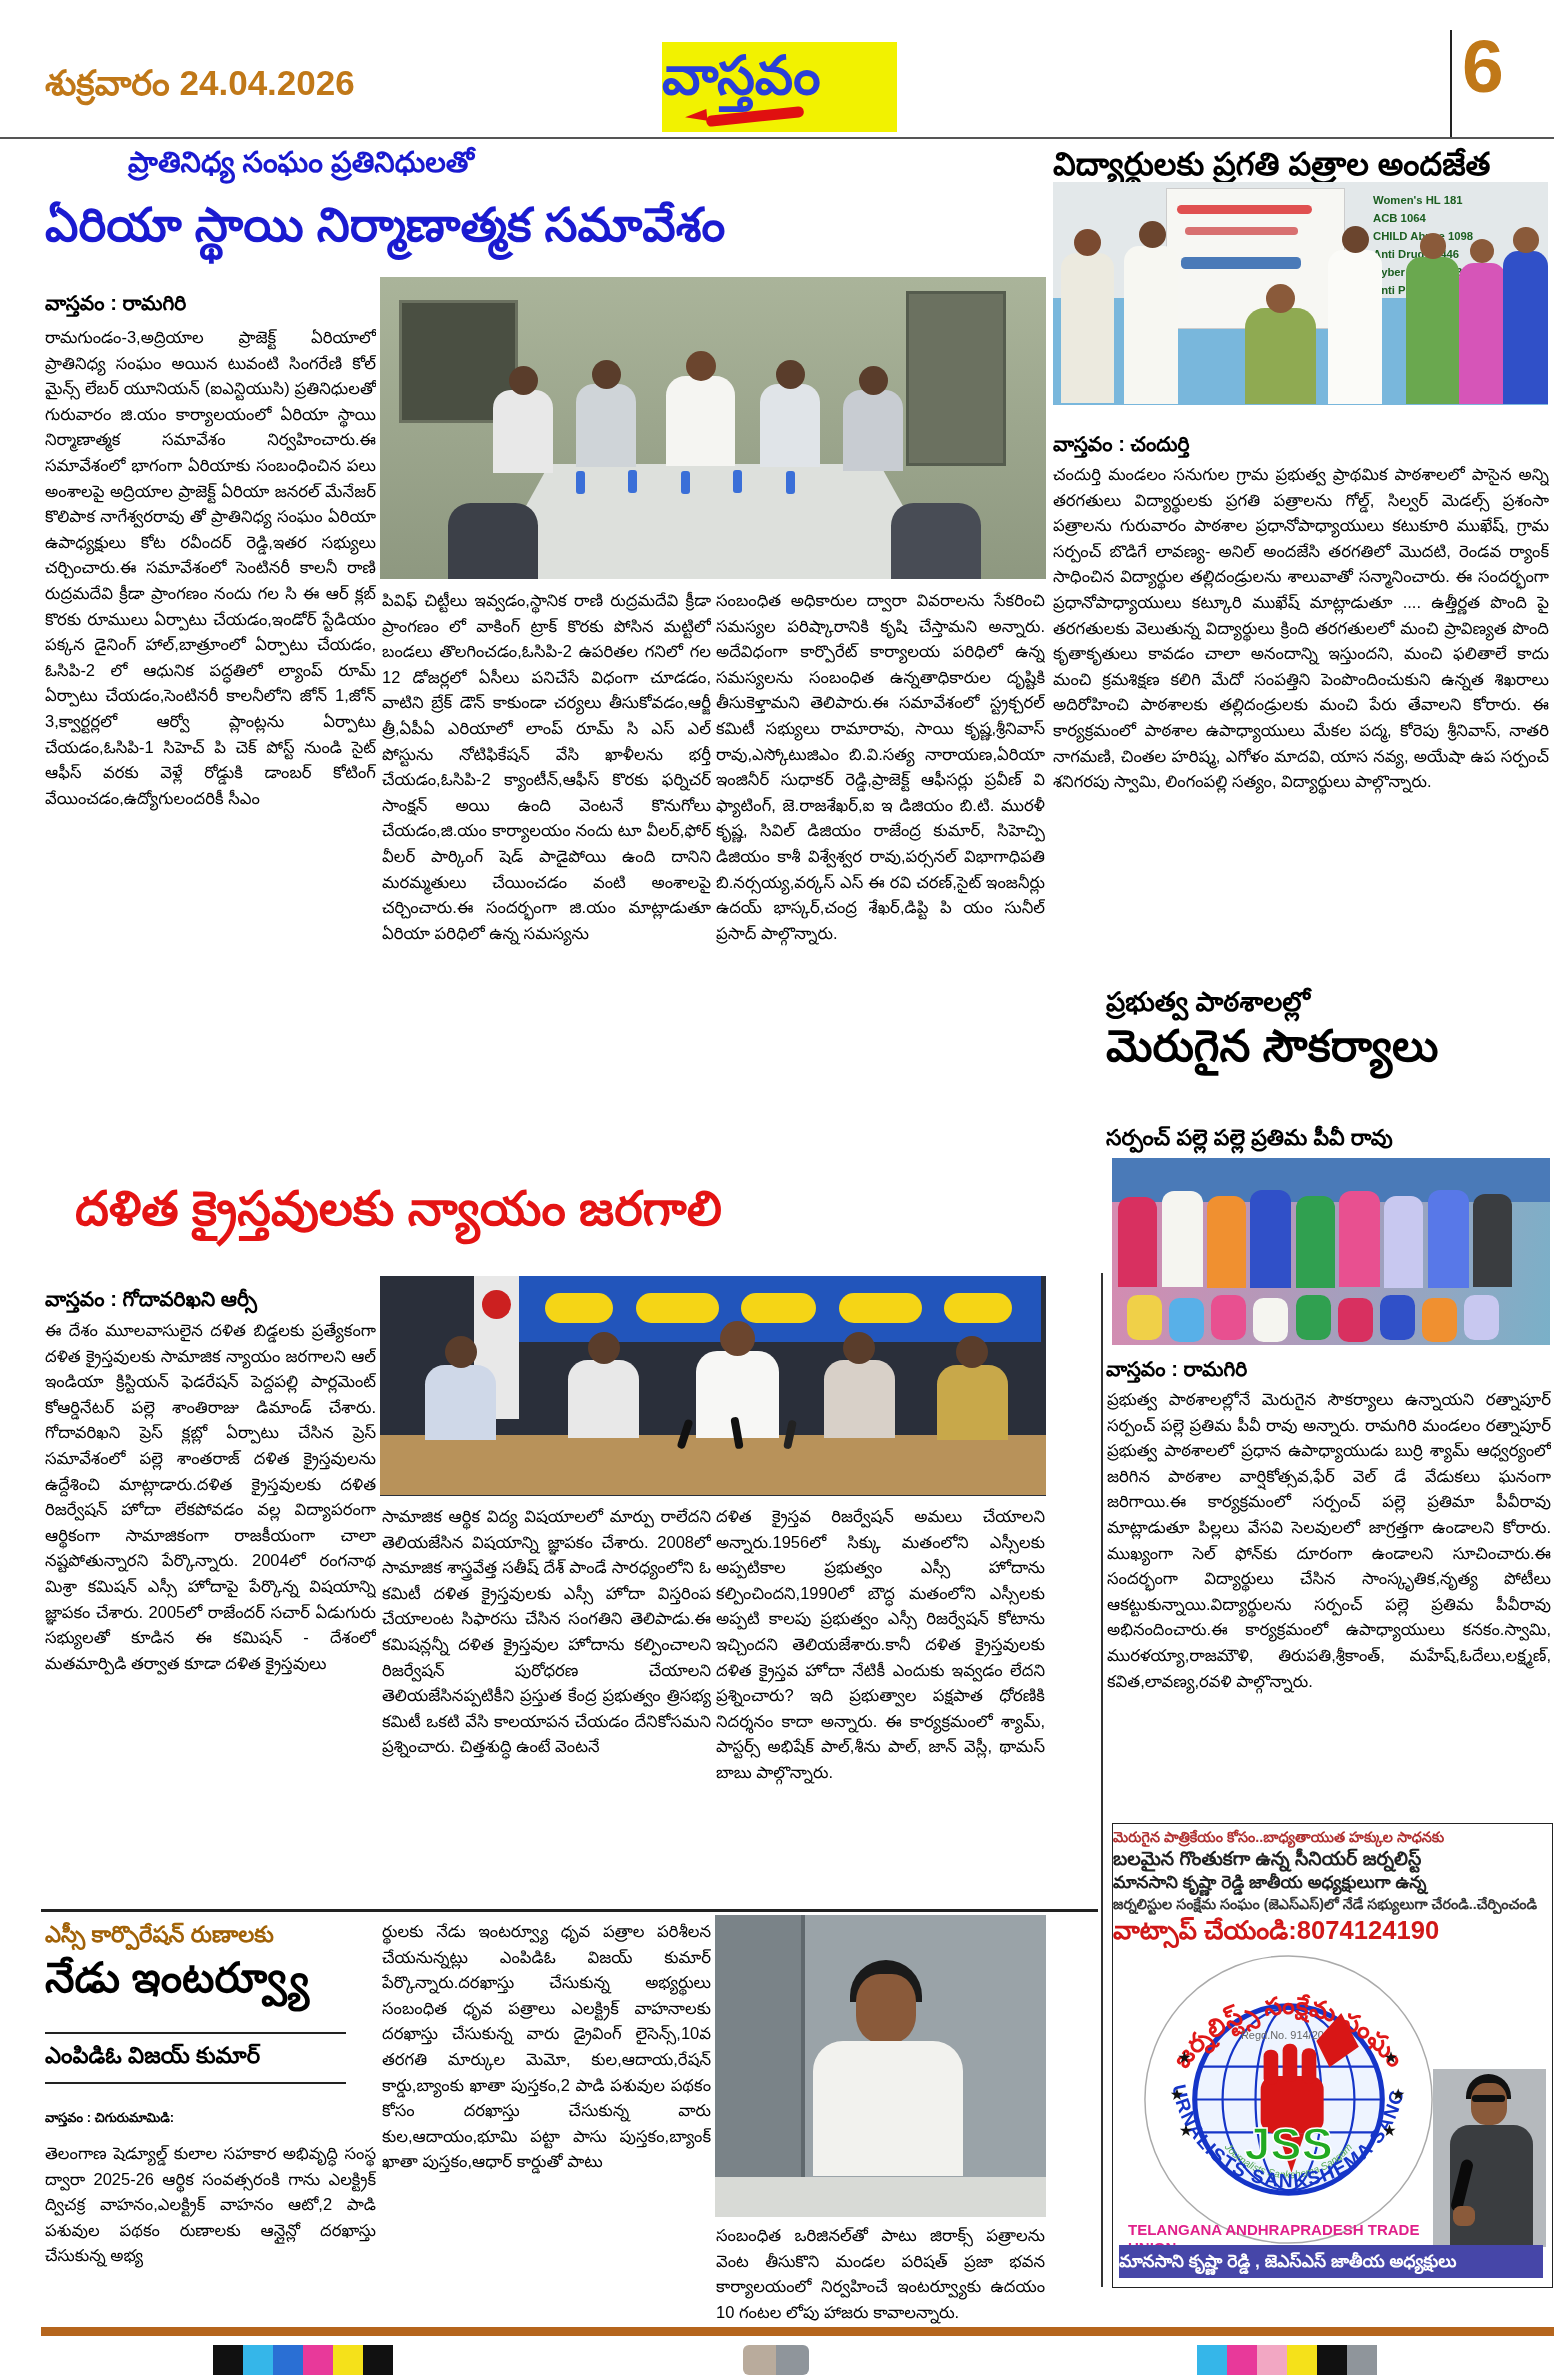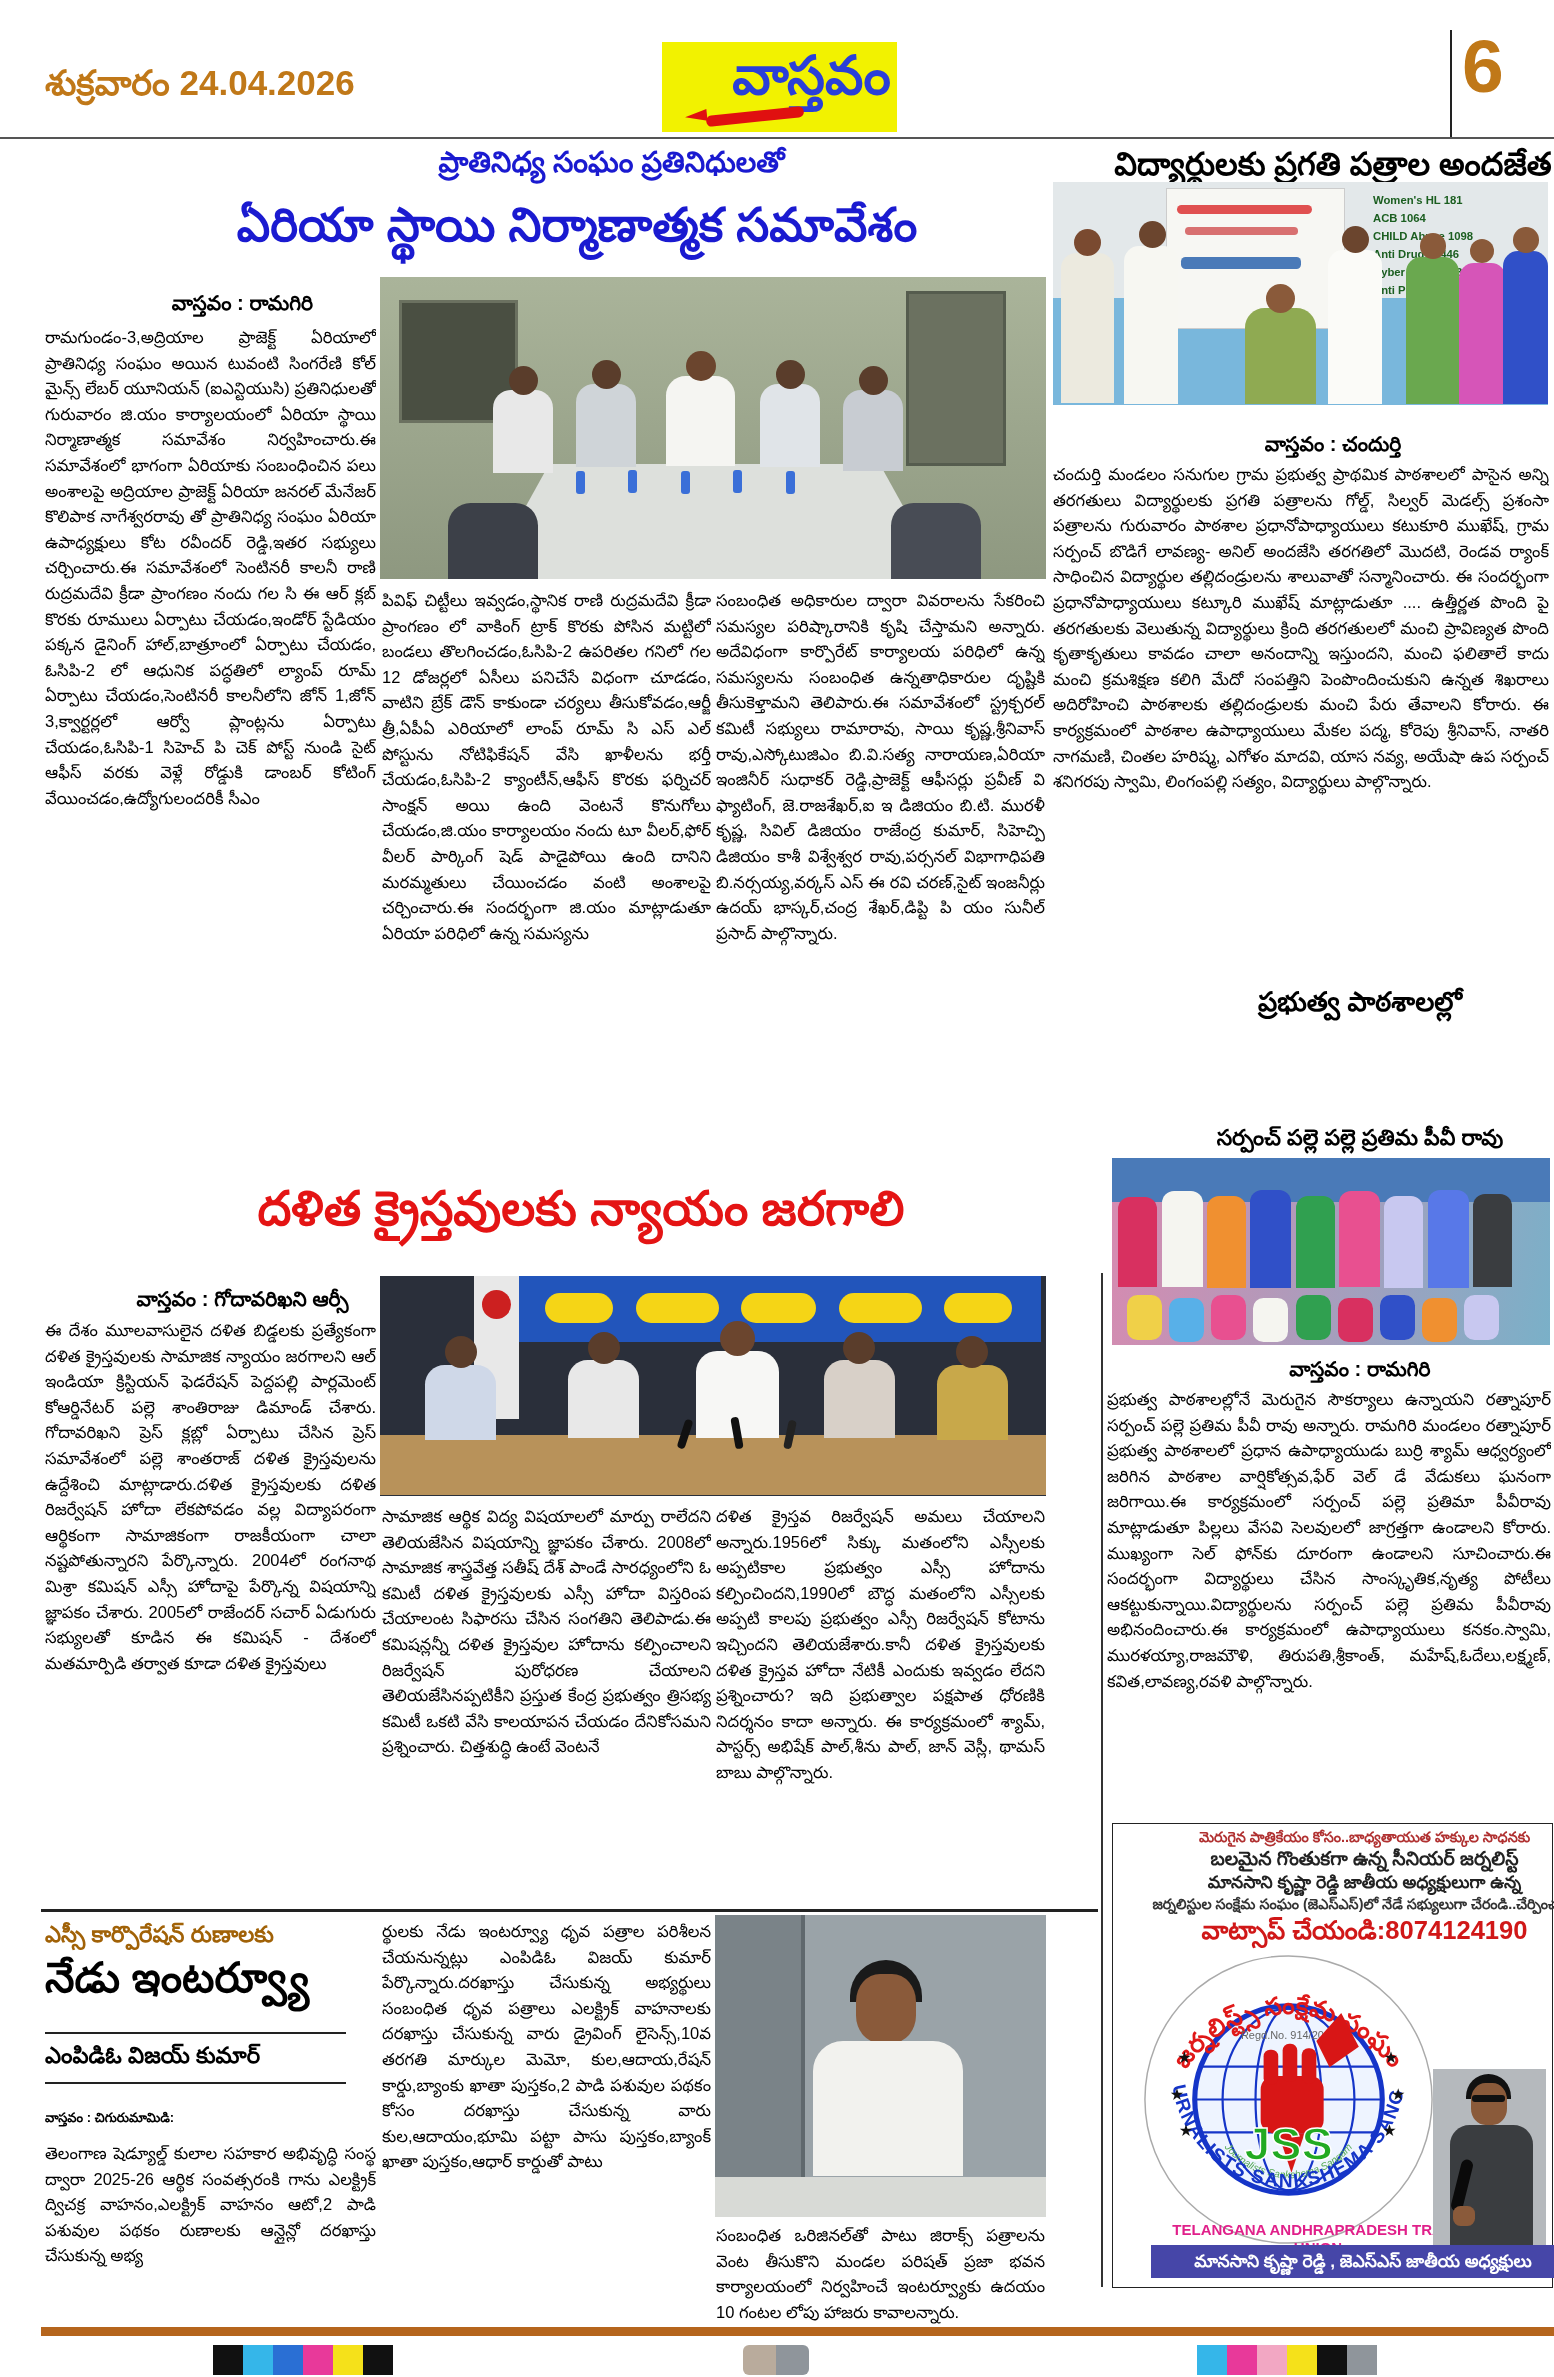--- a/index.html
+++ b/index.html
@@ -1,19 +1,19 @@
 <!DOCTYPE html>
 <html style="font-size:12px"><head>
 <meta charset="utf-8">
 <style>
   html,body{margin:0;padding:0;background:#e8e8e8;}
   #page{position:relative;width:1555px;height:2377px;background:#ffffff;overflow:hidden;
         font-family:"Liberation Sans", sans-serif;color:#111;}
   .abs{position:absolute;}
-  .ctr{text-align:center;margin-left:32px;}
+  .ctr{text-align:left;}
   .bodytxt{font-size:16.5px;line-height:25.6px;text-align:justify;color:#000000;overflow:hidden;}
   .byline{font-weight:bold;font-size:20.3px;color:#000;}
   .rule{background:#222;}
   .photo{overflow:hidden;}
   .shape{position:absolute;}
   svg text{font-family:"Liberation Sans", sans-serif;}
 </style>
 </head>
 <body>
 
@@ -90,20 +90,21 @@
     <div class="shape" style="left:406px;top:81px;width:47px;height:141px;background:#d655b8;border-radius:15px 15px 0 0;"></div>
     <div class="shape" style="left:417px;top:57px;width:24px;height:24px;background:#8a5a3a;border-radius:50%;"></div>
     <div class="shape" style="left:450px;top:69px;width:45px;height:153px;background:#3050c8;border-radius:15px 15px 0 0;"></div>
     <div class="shape" style="left:460px;top:45px;width:25.6px;height:25.6px;background:#8a5a3a;border-radius:50%;"></div>
   </div>
 
   <div class="abs ctr byline" style="left:1053px;top:433px;width:496px;">వాస్తవం : చందుర్తి</div>
   <div class="abs bodytxt" style="left:1053px;top:462px;width:496px;height:493px;">చందుర్తి మండలం సనుగుల గ్రామ ప్రభుత్వ ప్రాథమిక పాఠశాలలో పాసైన అన్ని తరగతులు విద్యార్థులకు ప్రగతి పత్రాలను గోల్డ్, సిల్వర్ మెడల్స్ ప్రశంసా పత్రాలను గురువారం పాఠశాల ప్రధానోపాధ్యాయులు కటుకూరి ముఖేష్, గ్రామ సర్పంచ్ బొడిగే లావణ్య- అనిల్ అందజేసి తరగతిలో మొదటి, రెండవ ర్యాంక్ సాధించిన విద్యార్థుల తల్లిదండ్రులను శాలువాతో సన్మానించారు. ఈ సందర్భంగా ప్రధానోపాధ్యాయులు కట్కూరి ముఖేష్ మాట్లాడుతూ .... ఉత్తీర్ణత పొంది పై తరగతులకు వెలుతున్న విద్యార్థులు క్రింది తరగతులలో మంచి ప్రావిణ్యత పొంది కృతాకృతులు కావడం చాలా అనందాన్ని ఇస్తుందని, మంచి ఫలితాలే కాదు మంచి క్రమశిక్షణ కలిగి మేదో సంపత్తిని పెంపొందించుకుని ఉన్నత శిఖరాలు అదిరోహించి పాఠశాలకు తల్లిదండ్రులకు మంచి పేరు తేవాలని కోరారు. ఈ కార్యక్రమంలో పాఠశాల ఉపాధ్యాయులు మేకల పద్మ, కోరెపు శ్రీనివాస్, నాతరి నాగమణి, చింతల హరిష్మ, ఎగోళం మాదవి, యాస నవ్య, అయేషా ఉప సర్పంచ్ శనిగరపు స్వామి, లింగంపల్లి సత్యం, విద్యార్థులు పాల్గొన్నారు.</div>
 
   <div class="abs ctr" style="left:1106px;top:987px;width:444px;font-size:27px;font-weight:bold;color:#000;">ప్రభుత్వ పాఠశాలల్లో</div>
+  <div class="abs ctr" style="left:1106px;top:1021px;width:444px;font-size:44px;font-weight:bold;color:#000;">మెరుగైన సౌకర్యాలు</div>
   <div class="abs ctr" style="left:1106px;top:1125px;width:444px;font-size:22px;font-weight:bold;color:#000;">సర్పంచ్ పల్లె పల్లె ప్రతిమ పీవీ రావు</div>
 
   <div class="abs photo" style="left:1112px;top:1158px;width:438px;height:187px;background:linear-gradient(100deg,#d88ab0,#7ab0c8);">
     <div class="shape" style="left:0;top:0;width:438px;height:44px;background:#4a7ab8;"></div>
     <div class="shape" style="left:6px;top:39px;width:39px;height:90px;background:#d83060;border-radius:12px 12px 0 0;"></div>
     <div class="shape" style="left:50px;top:33px;width:41px;height:96px;background:#f5f5f0;border-radius:12px 12px 0 0;"></div>
     <div class="shape" style="left:95px;top:38px;width:39px;height:92px;background:#f09030;border-radius:12px 12px 0 0;"></div>
     <div class="shape" style="left:138px;top:32px;width:41px;height:98px;background:#3050c8;border-radius:12px 12px 0 0;"></div>
     <div class="shape" style="left:184px;top:38px;width:39px;height:92px;background:#30a050;border-radius:12px 12px 0 0;"></div>
     <div class="shape" style="left:227px;top:33px;width:41px;height:96px;background:#e85090;border-radius:12px 12px 0 0;"></div>

